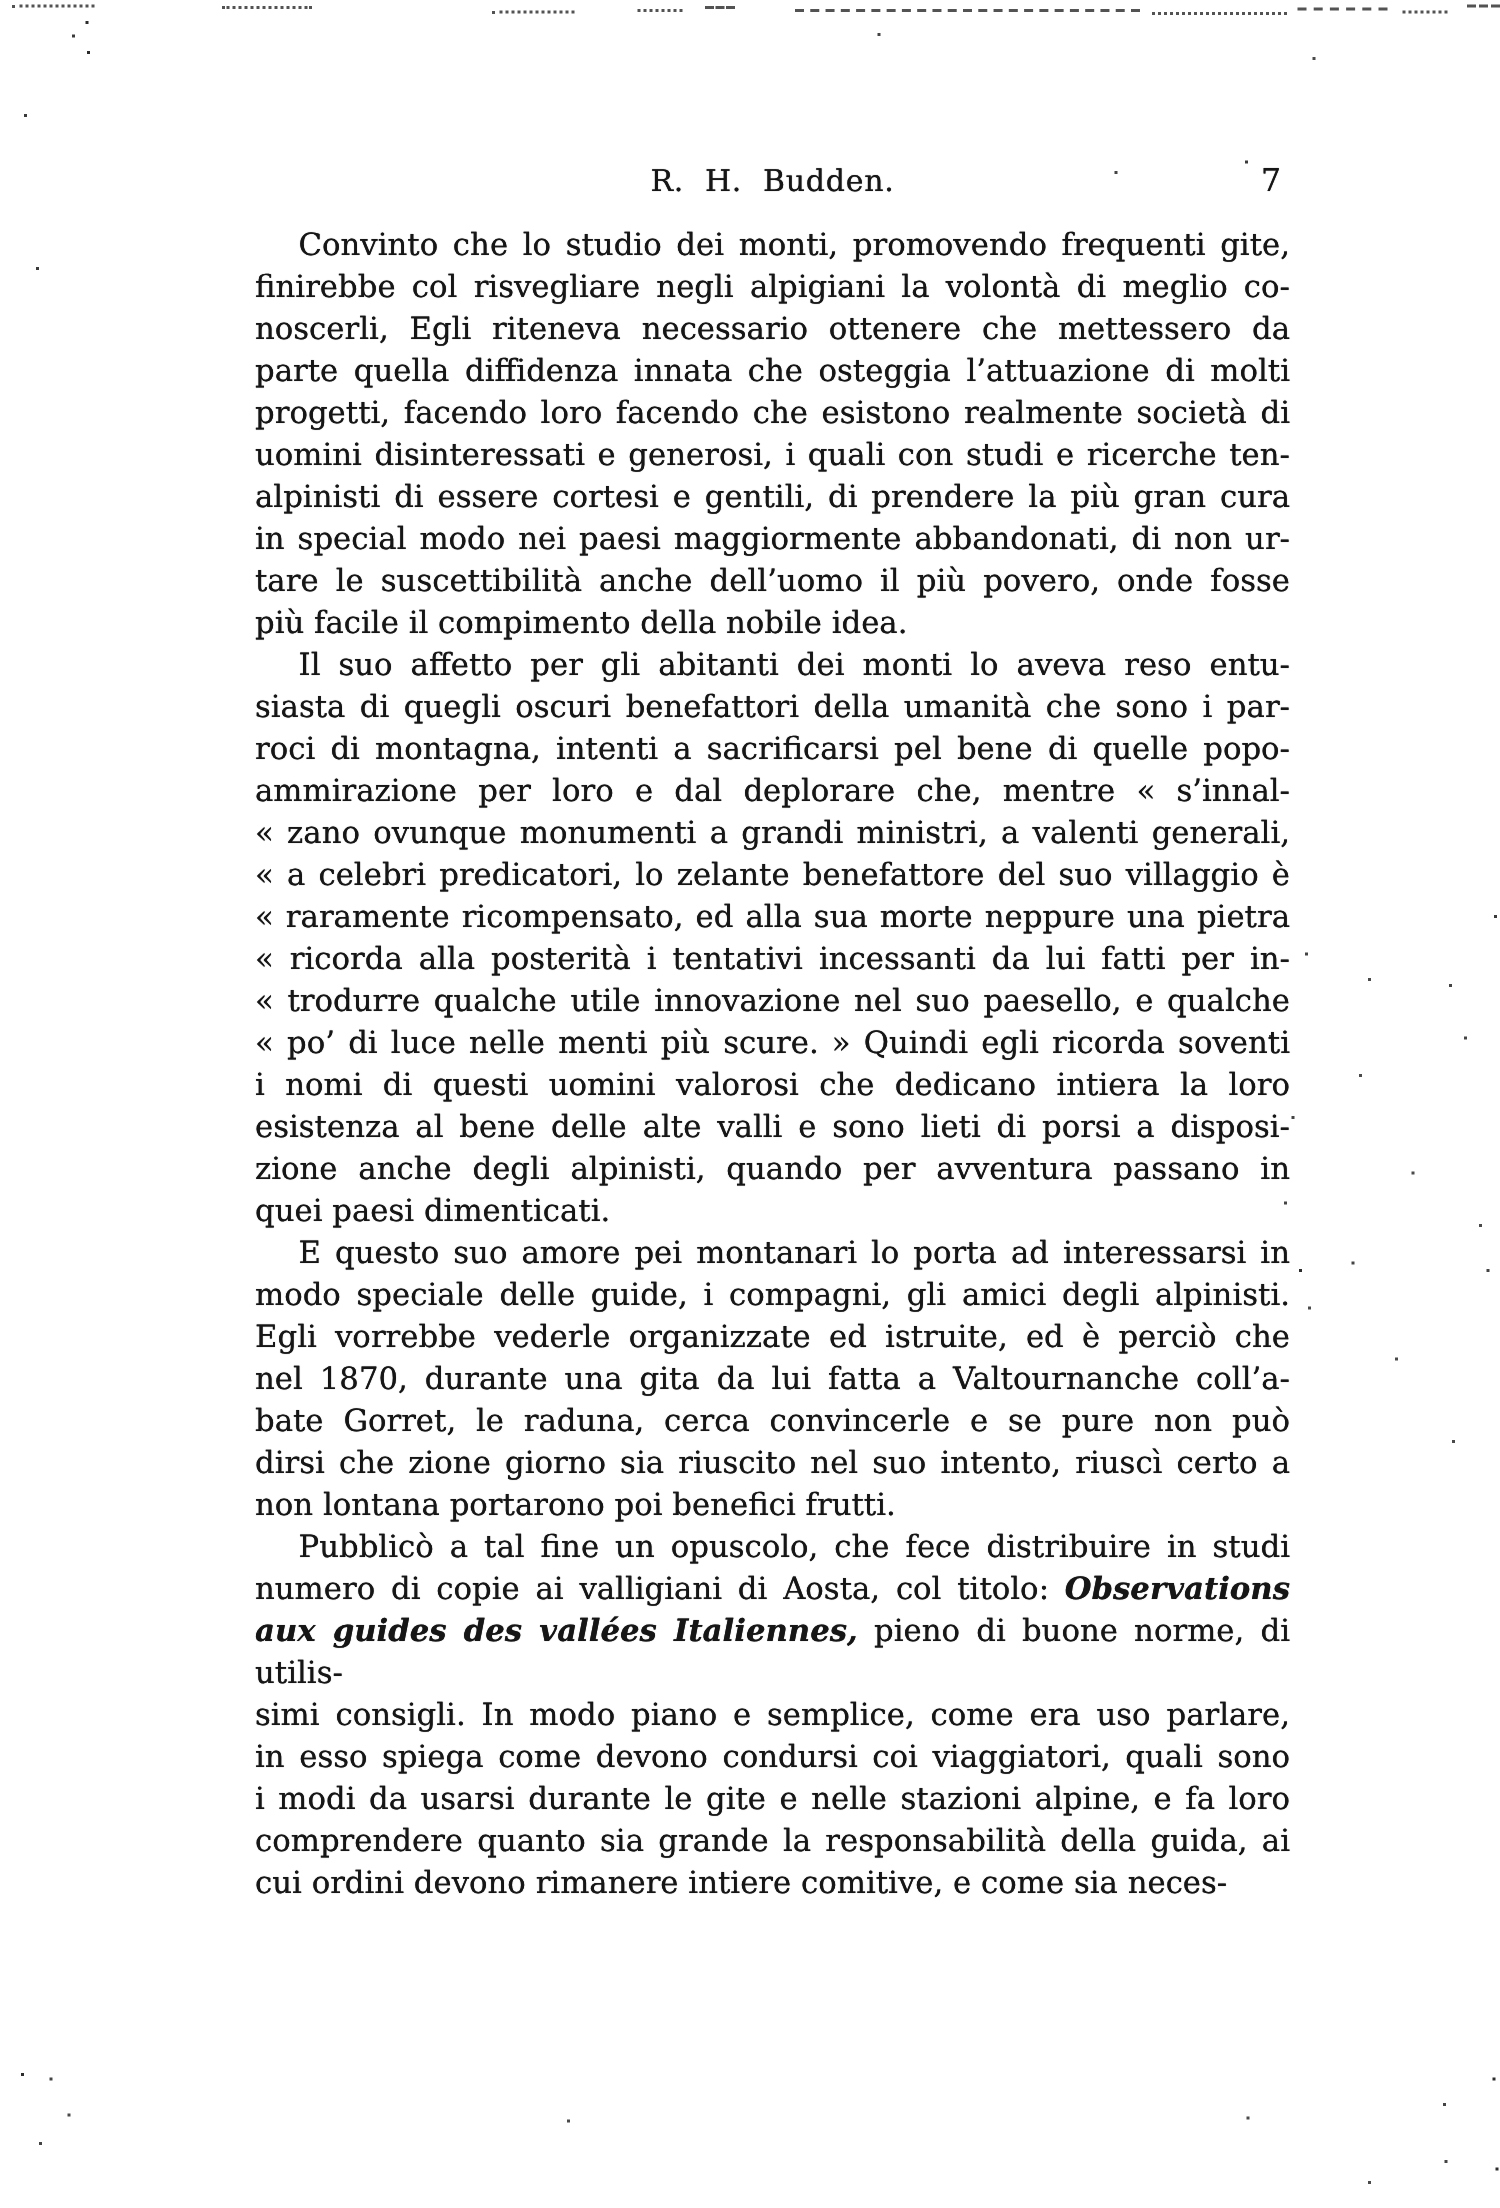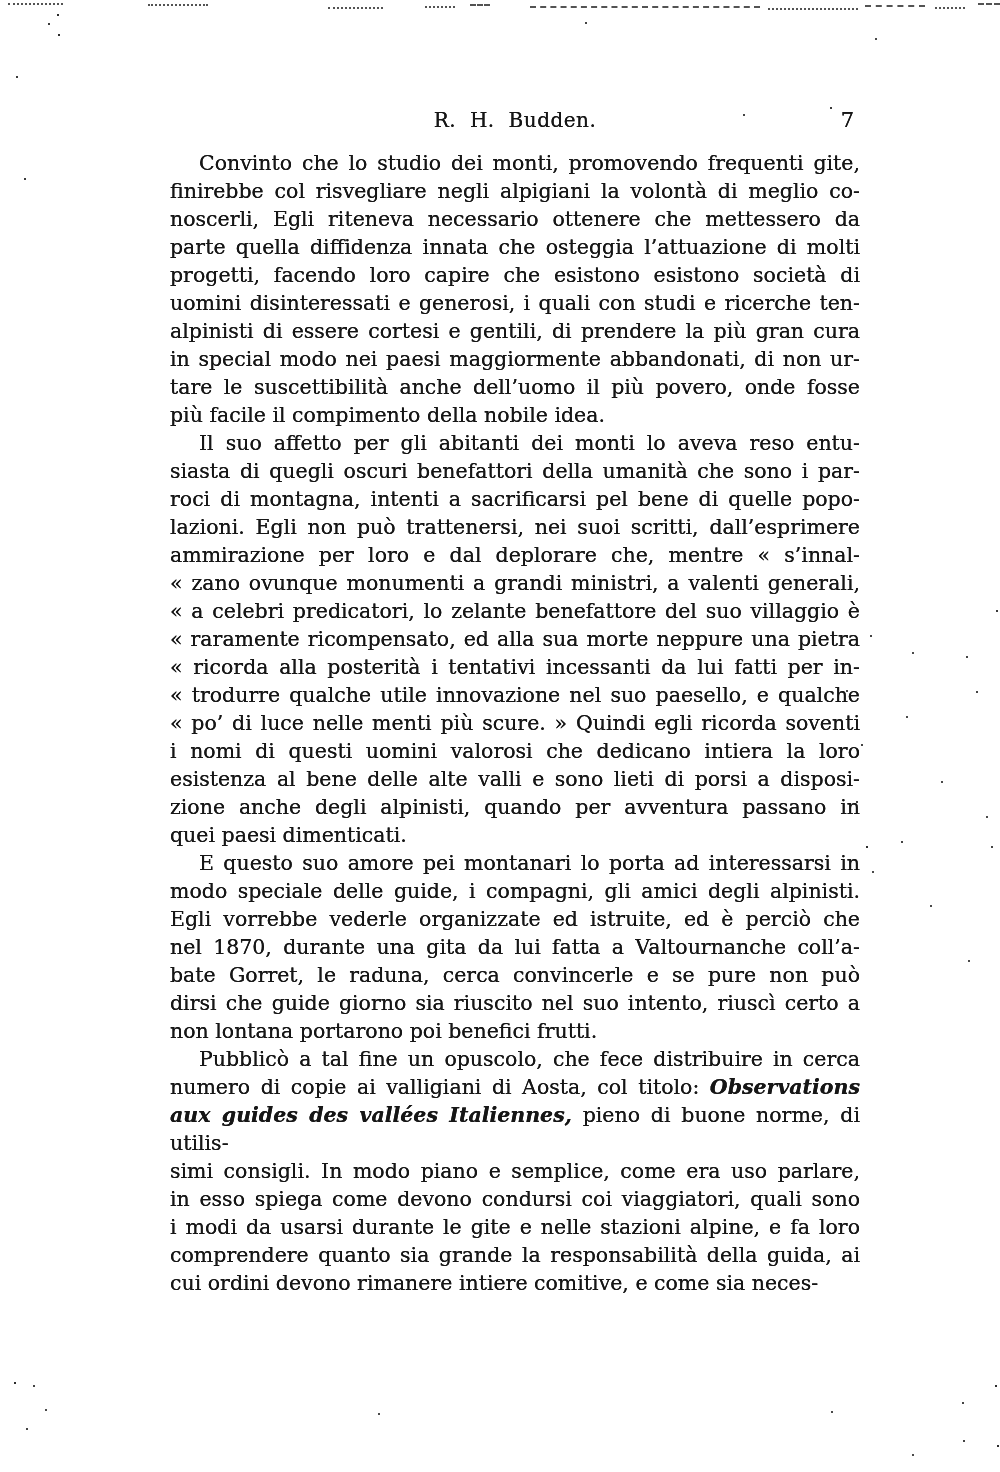--- a/index.html
+++ b/index.html
@@ -113,55 +113,54 @@
     <div class="running-title">R. H. Budden.</div>
     <div class="page-number">7</div>
   </div>
 
   <div class="body-text">
       <div class="para">
         <div class="line first">Convinto che lo studio dei monti, promovendo frequenti gite,</div>
         <div class="line">finirebbe col risvegliare negli alpigiani la volontà di meglio co-</div>
         <div class="line">noscerli, Egli riteneva necessario ottenere che mettessero da</div>
         <div class="line">parte quella diffidenza innata che osteggia l’attuazione di molti</div>
-        <div class="line">progetti, facendo loro capire che esistono esistono società di</div>
+        <div class="line">progetti, facendo loro facendo che esistono realmente società di</div>
         <div class="line">uomini disinteressati e generosi, i quali con studi e ricerche ten-</div>
         <div class="line">alpinisti di essere cortesi e gentili, di prendere la più gran cura</div>
         <div class="line">in special modo nei paesi maggiormente abbandonati, di non ur-</div>
         <div class="line">tare le suscettibilità anche dell’uomo il più povero, onde fosse</div>
         <div class="line last">più facile il compimento della nobile idea.</div>
       </div>
       <div class="para">
         <div class="line first">Il suo affetto per gli abitanti dei monti lo aveva reso entu-</div>
         <div class="line">siasta di quegli oscuri benefattori della umanità che sono i par-</div>
         <div class="line">roci di montagna, intenti a sacrificarsi pel bene di quelle popo-</div>
-        <div class="line">lazioni. Egli non può trattenersi, nei suoi scritti, dall’esprimere</div>
         <div class="line">ammirazione per loro e dal deplorare che, mentre « s’innal-</div>
         <div class="line">« zano ovunque monumenti a grandi ministri, a valenti generali,</div>
         <div class="line">« a celebri predicatori, lo zelante benefattore del suo villaggio è</div>
         <div class="line">« raramente ricompensato, ed alla sua morte neppure una pietra</div>
         <div class="line">« ricorda alla posterità i tentativi incessanti da lui fatti per in-</div>
         <div class="line">« trodurre qualche utile innovazione nel suo paesello, e qualche</div>
         <div class="line">« po’ di luce nelle menti più scure. » Quindi egli ricorda soventi</div>
         <div class="line">i nomi di questi uomini valorosi che dedicano intiera la loro</div>
         <div class="line">esistenza al bene delle alte valli e sono lieti di porsi a disposi-</div>
         <div class="line">zione anche degli alpinisti, quando per avventura passano in</div>
         <div class="line last">quei paesi dimenticati.</div>
       </div>
       <div class="para">
         <div class="line first">E questo suo amore pei montanari lo porta ad interessarsi in</div>
         <div class="line">modo speciale delle guide, i compagni, gli amici degli alpinisti.</div>
         <div class="line">Egli vorrebbe vederle organizzate ed istruite, ed è perciò che</div>
         <div class="line">nel 1870, durante una gita da lui fatta a Valtournanche coll’a-</div>
         <div class="line">bate Gorret, le raduna, cerca convincerle e se pure non può</div>
-        <div class="line">dirsi che guide giorno sia riuscito nel suo intento, riuscì certo a</div>
+        <div class="line">dirsi che zione giorno sia riuscito nel suo intento, riuscì certo a</div>
         <div class="line last">non lontana portarono poi benefici frutti.</div>
       </div>
       <div class="para">
-        <div class="line first">Pubblicò a tal fine un opuscolo, che fece distribuire in cerca</div>
+        <div class="line first">Pubblicò a tal fine un opuscolo, che fece distribuire in studi</div>
         <div class="line">numero di copie ai valligiani di Aosta, col titolo: <i>Observations</i></div>
         <div class="line"><i>aux guides des vallées Italiennes,</i> pieno di buone norme, di utilis-</div>
         <div class="line">simi consigli. In modo piano e semplice, come era uso parlare,</div>
         <div class="line">in esso spiega come devono condursi coi viaggiatori, quali sono</div>
         <div class="line">i modi da usarsi durante le gite e nelle stazioni alpine, e fa loro</div>
         <div class="line">comprendere quanto sia grande la responsabilità della guida, ai</div>
         <div class="line last">cui ordini devono rimanere intiere comitive, e come sia neces-</div>
       </div>
     </div>
 

